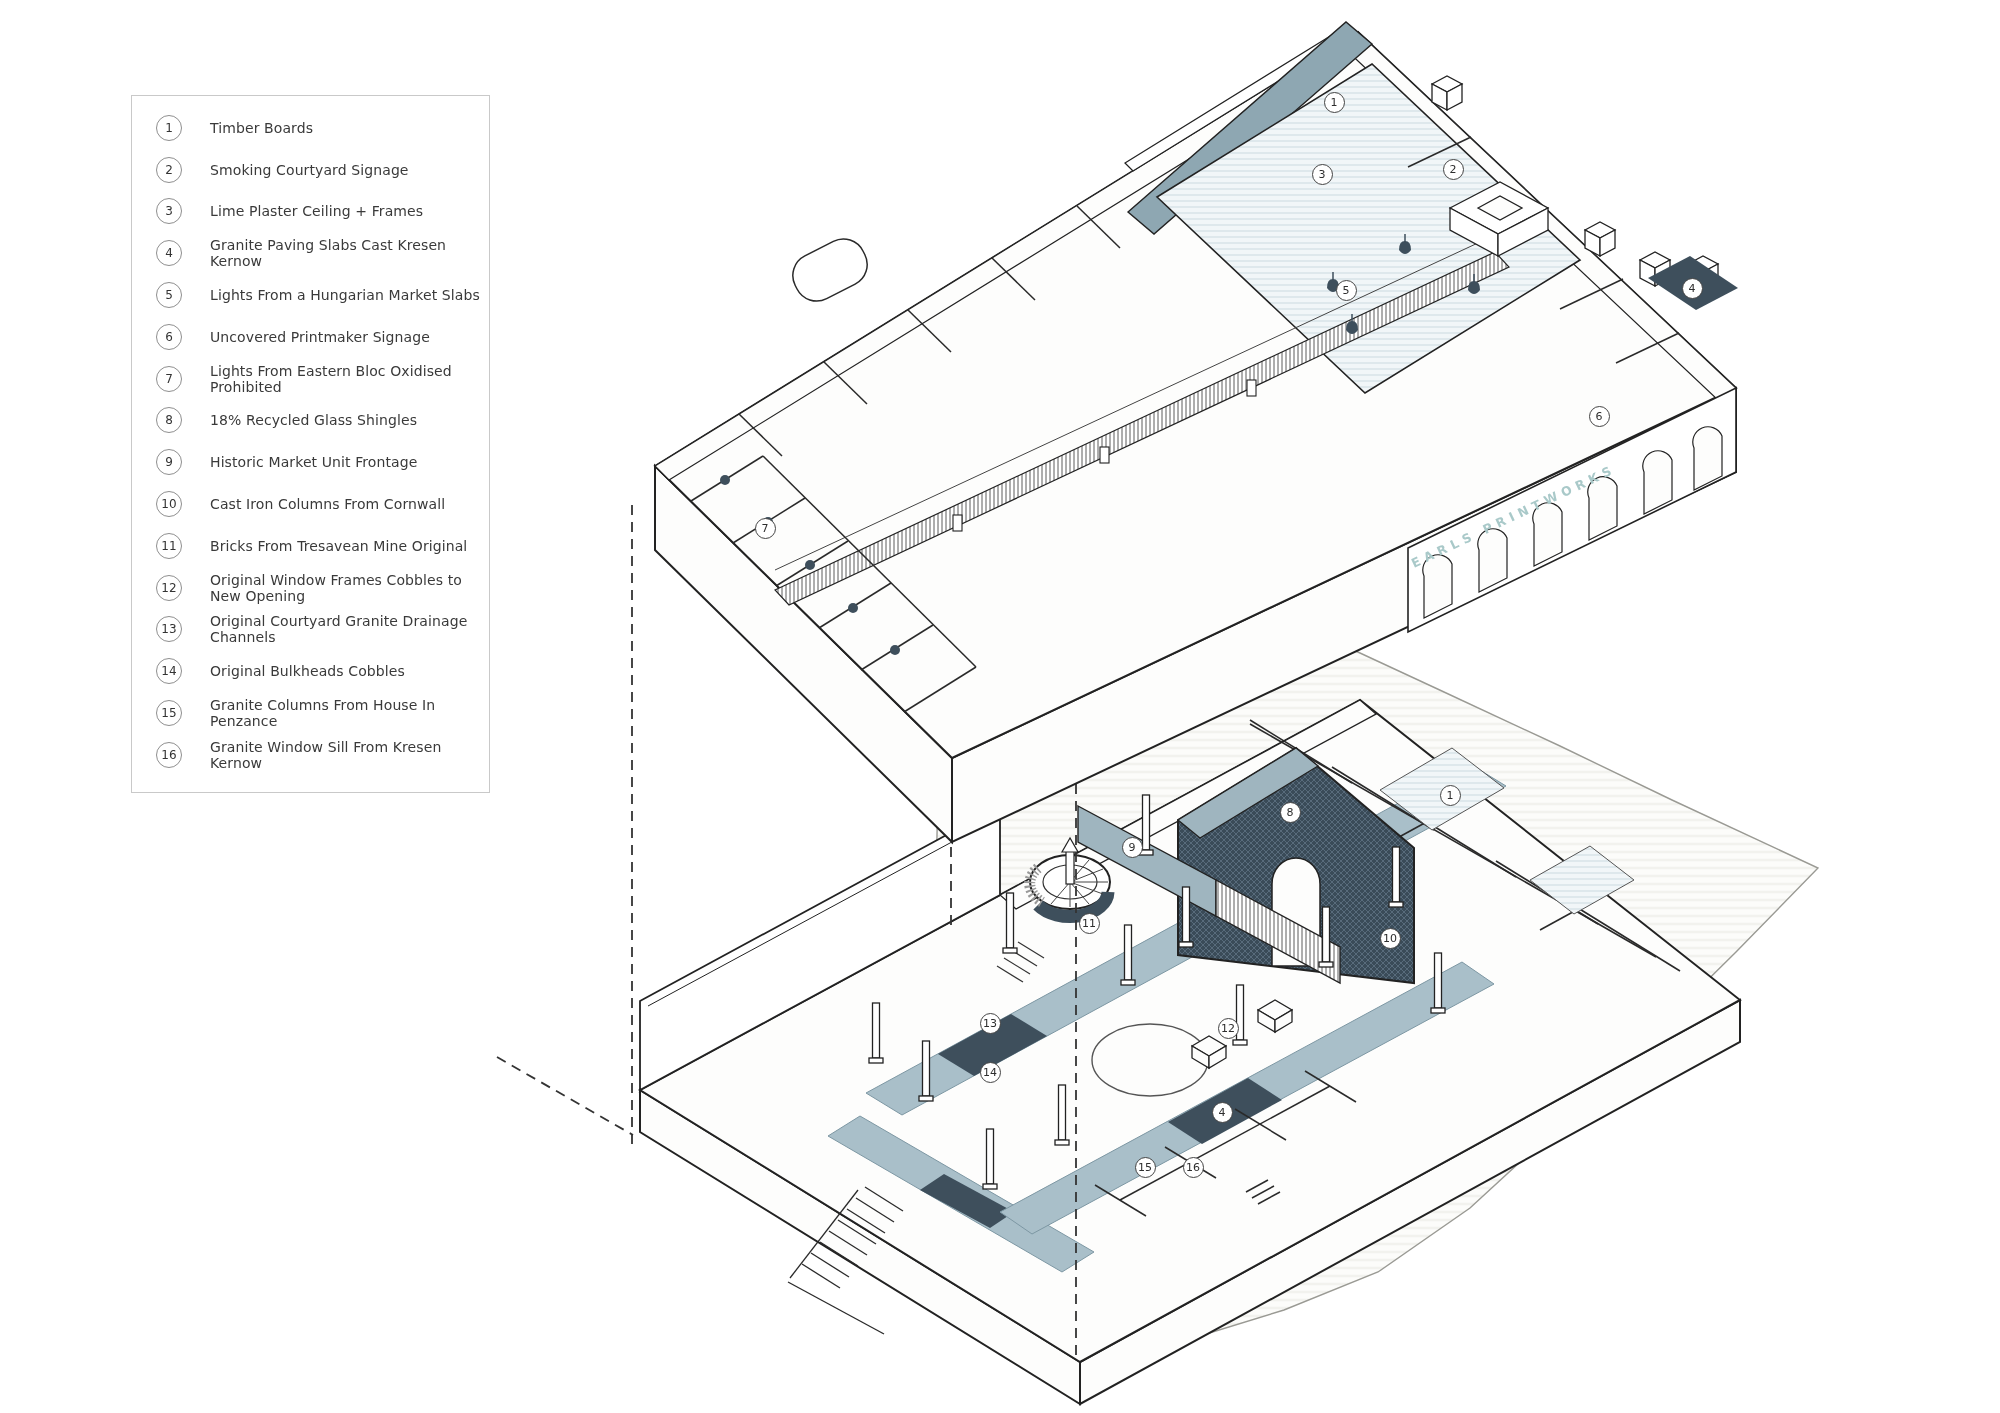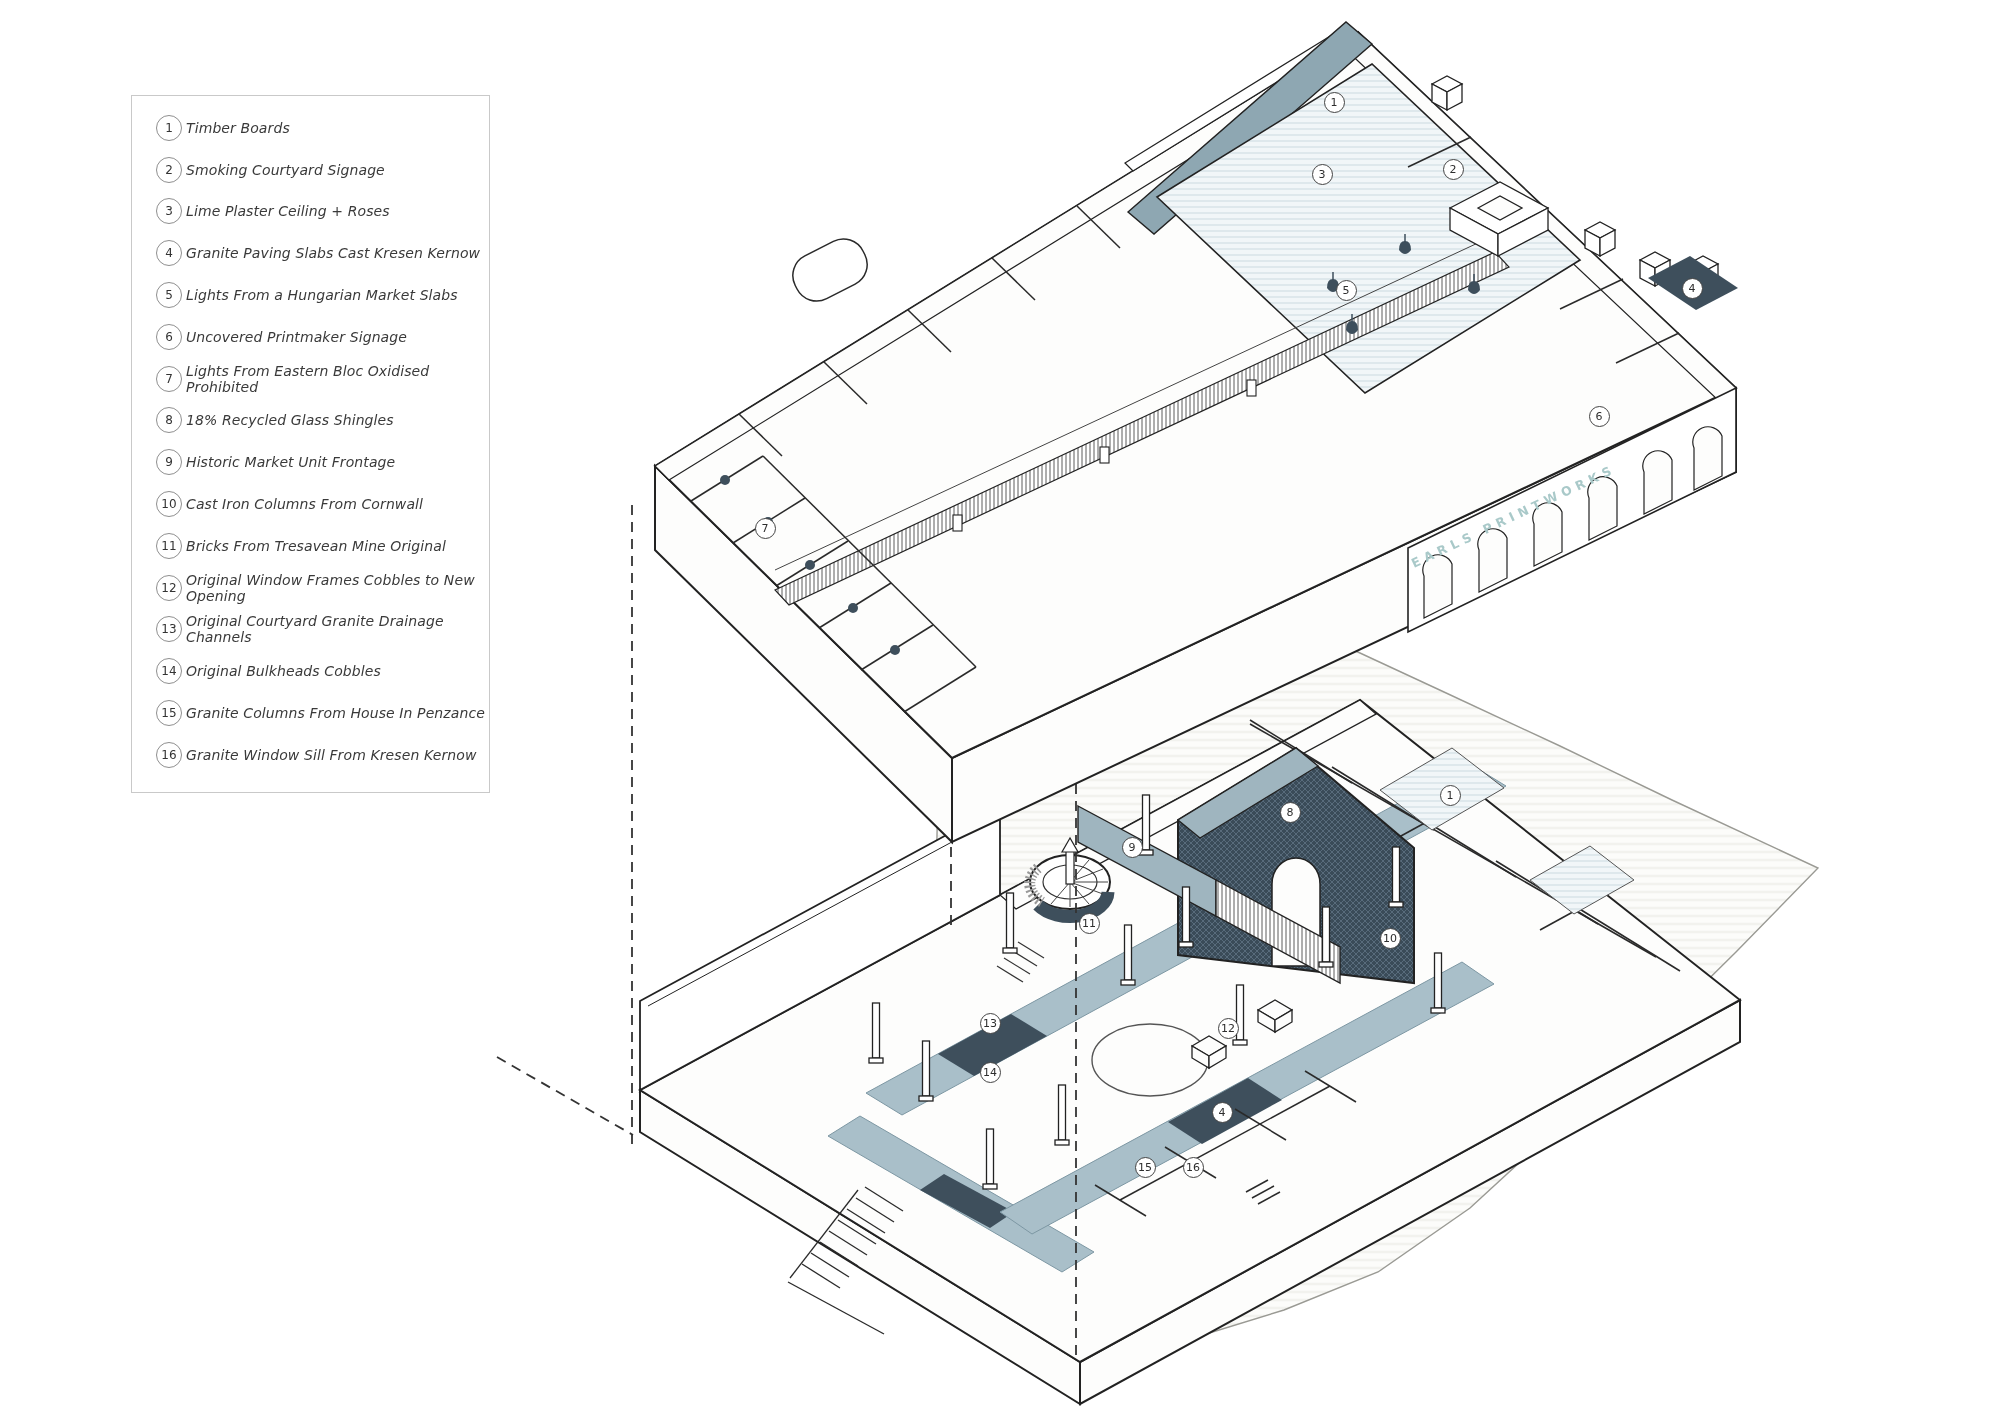--- a/index.html
+++ b/index.html
@@ -6,21 +6,21 @@
   body{width:2000px;height:1413px;position:relative;background:#ffffff;overflow:hidden;
        font-family:"DejaVu Sans",sans-serif;}
   #stage{position:absolute;left:0;top:0;width:2000px;height:1413px;}
   svg{position:absolute;left:0;top:0;}
   
   .legend{position:absolute;left:131px;top:95px;width:359px;height:698px;background:#fff;
           border:1px solid #c9c9c9;box-sizing:border-box;padding:11px 0 0 24px;}
   .legend-row{height:41.8px;display:flex;align-items:center;}
   .legend-num{width:26px;height:26px;border:1.4px solid #8f8f8f;border-radius:50%;box-sizing:border-box;
               display:flex;align-items:center;justify-content:center;font-size:12px;color:#333;flex:0 0 26px;}
-  .legend-label{margin-left:4px;font-size:14px;color:#3a3a3a;letter-spacing:.1px;font-style:italic;}
+  .legend-label{margin-left:28px;font-size:14px;color:#3a3a3a;letter-spacing:.1px;}
   
   .marker{position:absolute;width:21px;height:21px;margin:-10.5px 0 0 -10.5px;border-radius:50%;
           background:#fff;border:1.5px solid #444;box-sizing:border-box;display:flex;align-items:center;
           justify-content:center;font-size:11px;color:#2e2e2e;}
 </style>
 </head>
 <body>
 
 <div id="stage">
 
@@ -327,21 +327,21 @@
       <div class="legend-label">Timber Boards</div>
     </div>
 
     <div class="legend-row">
       <div class="legend-num">2</div>
       <div class="legend-label">Smoking Courtyard Signage</div>
     </div>
 
     <div class="legend-row">
       <div class="legend-num">3</div>
-      <div class="legend-label">Lime Plaster Ceiling + Roses</div>
+      <div class="legend-label">Lime Plaster Ceiling + Frames</div>
     </div>
 
     <div class="legend-row">
       <div class="legend-num">4</div>
       <div class="legend-label">Granite Paving Slabs Cast Kresen Kernow</div>
     </div>
 
     <div class="legend-row">
       <div class="legend-num">5</div>
       <div class="legend-label">Lights From a Hungarian Market Slabs</div>

